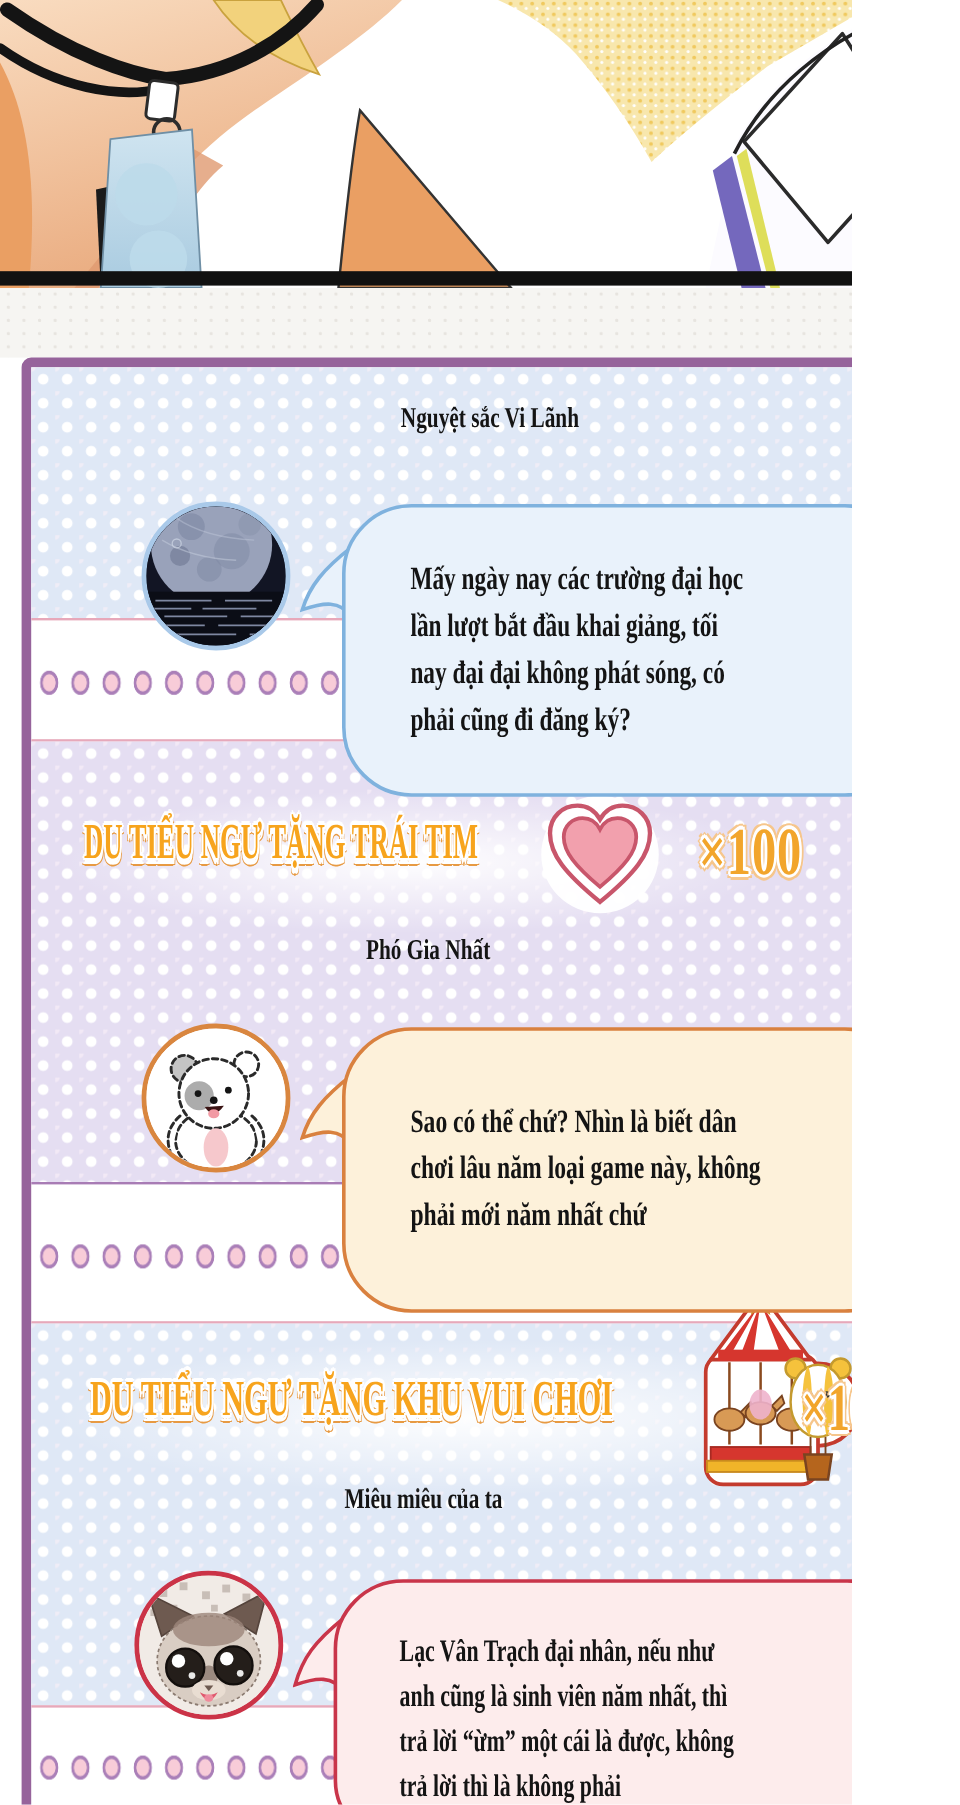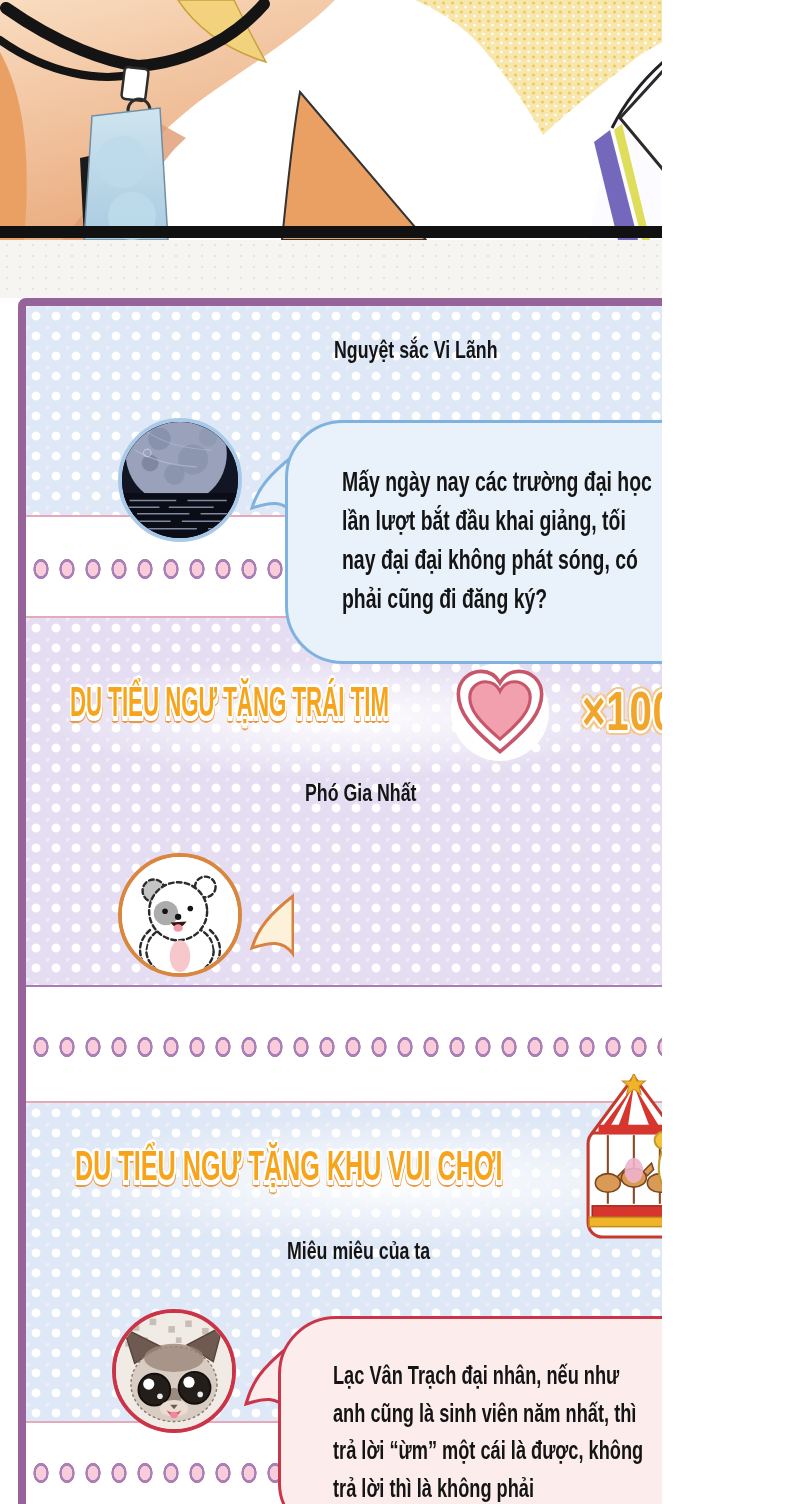--- a/index.html
+++ b/index.html
@@ -1,17 +1,17 @@
 <!DOCTYPE html>
 <html><head>
 <meta charset="utf-8">
 <style>
   html,body{margin:0;padding:0;background:#ffffff;}
   .stage{position:relative;width:662px;height:1504px;overflow:hidden;background:#fff;
-         font-family:Liberation Sans, sans-serif;}
+         font-family:Liberation Serif, serif;padding-left:48px;}
   
   .comic-art{position:absolute;left:0;top:0;width:800px;height:240px;}
   .paper-strip{position:absolute;left:0;top:240px;width:800px;height:58px;background:#f6f5f2;
     background-image:radial-gradient(circle 1.5px at 7px 5px,#e7e4df 1.1px,transparent 1.6px);
     background-size:13px 11px;}
   
   .chat-panel{position:absolute;left:18px;top:298px;width:744px;height:1250px;
     border:8px solid #96639b;border-radius:8px;background:#fff;overflow:hidden;}
   .band{position:absolute;left:0;width:744px;}
   .dots-blue{background-color:#dfe8f6;
@@ -194,20 +194,27 @@
         <circle cx="60" cy="64" r="3.4" fill="#141414"></circle>
         <path d="M52,70 Q60,82 69,69 Z" fill="#3a1414"></path>
         <ellipse cx="60" cy="76" rx="5" ry="4" fill="#f29aa4"></ellipse>
         <ellipse cx="62" cy="106" rx="11" ry="17" fill="#f6c8cc"></ellipse>
       </svg>
     </div>
 
     <svg class="tail" style="left:224px;top:586px;" width="44" height="66">
       <path d="M43,4 C20,22 8,36 2,56 C20,50 33,48 43,62 Z" fill="#fdf1da" stroke="#d9813f" stroke-width="3"></path>
     </svg>
+    <div class="bubble" style="left:259px;top:522px;width:477px;height:238px;background:#fdf1da;border-color:#d9813f;">
+      <div class="btxt" style="top:56px;font-size:27px;line-height:39px;transform:scaleX(.73);">
+        <div>Sao có thể chứ? Nhìn là biết dân</div>
+        <div>chơi lâu năm loại game này, không</div>
+        <div>phải mới năm nhất chứ</div>
+      </div>
+    </div>
 
     <div class="glow" style="left:20px;top:810px;width:700px;height:130px;"></div>
     <div class="gift-text" style="left:49px;top:836px;transform:scaleX(.60);">DU TIỂU NGƯ TẶNG KHU VUI CHƠI</div>
     <div class="icon-box" style="left:560px;top:768px;width:130px;height:168px;">
       <svg viewBox="0 0 125 160" width="130" height="168">
         <g stroke="#c43b2e" stroke-width="3" stroke-linejoin="round" fill="#ffffff">
           <circle cx="92" cy="92" r="33"></circle>
           <rect x="2" y="52" width="90" height="104" rx="14"></rect>
           <path d="M46,2 L6,56 H86 Z"></path>
         </g>

